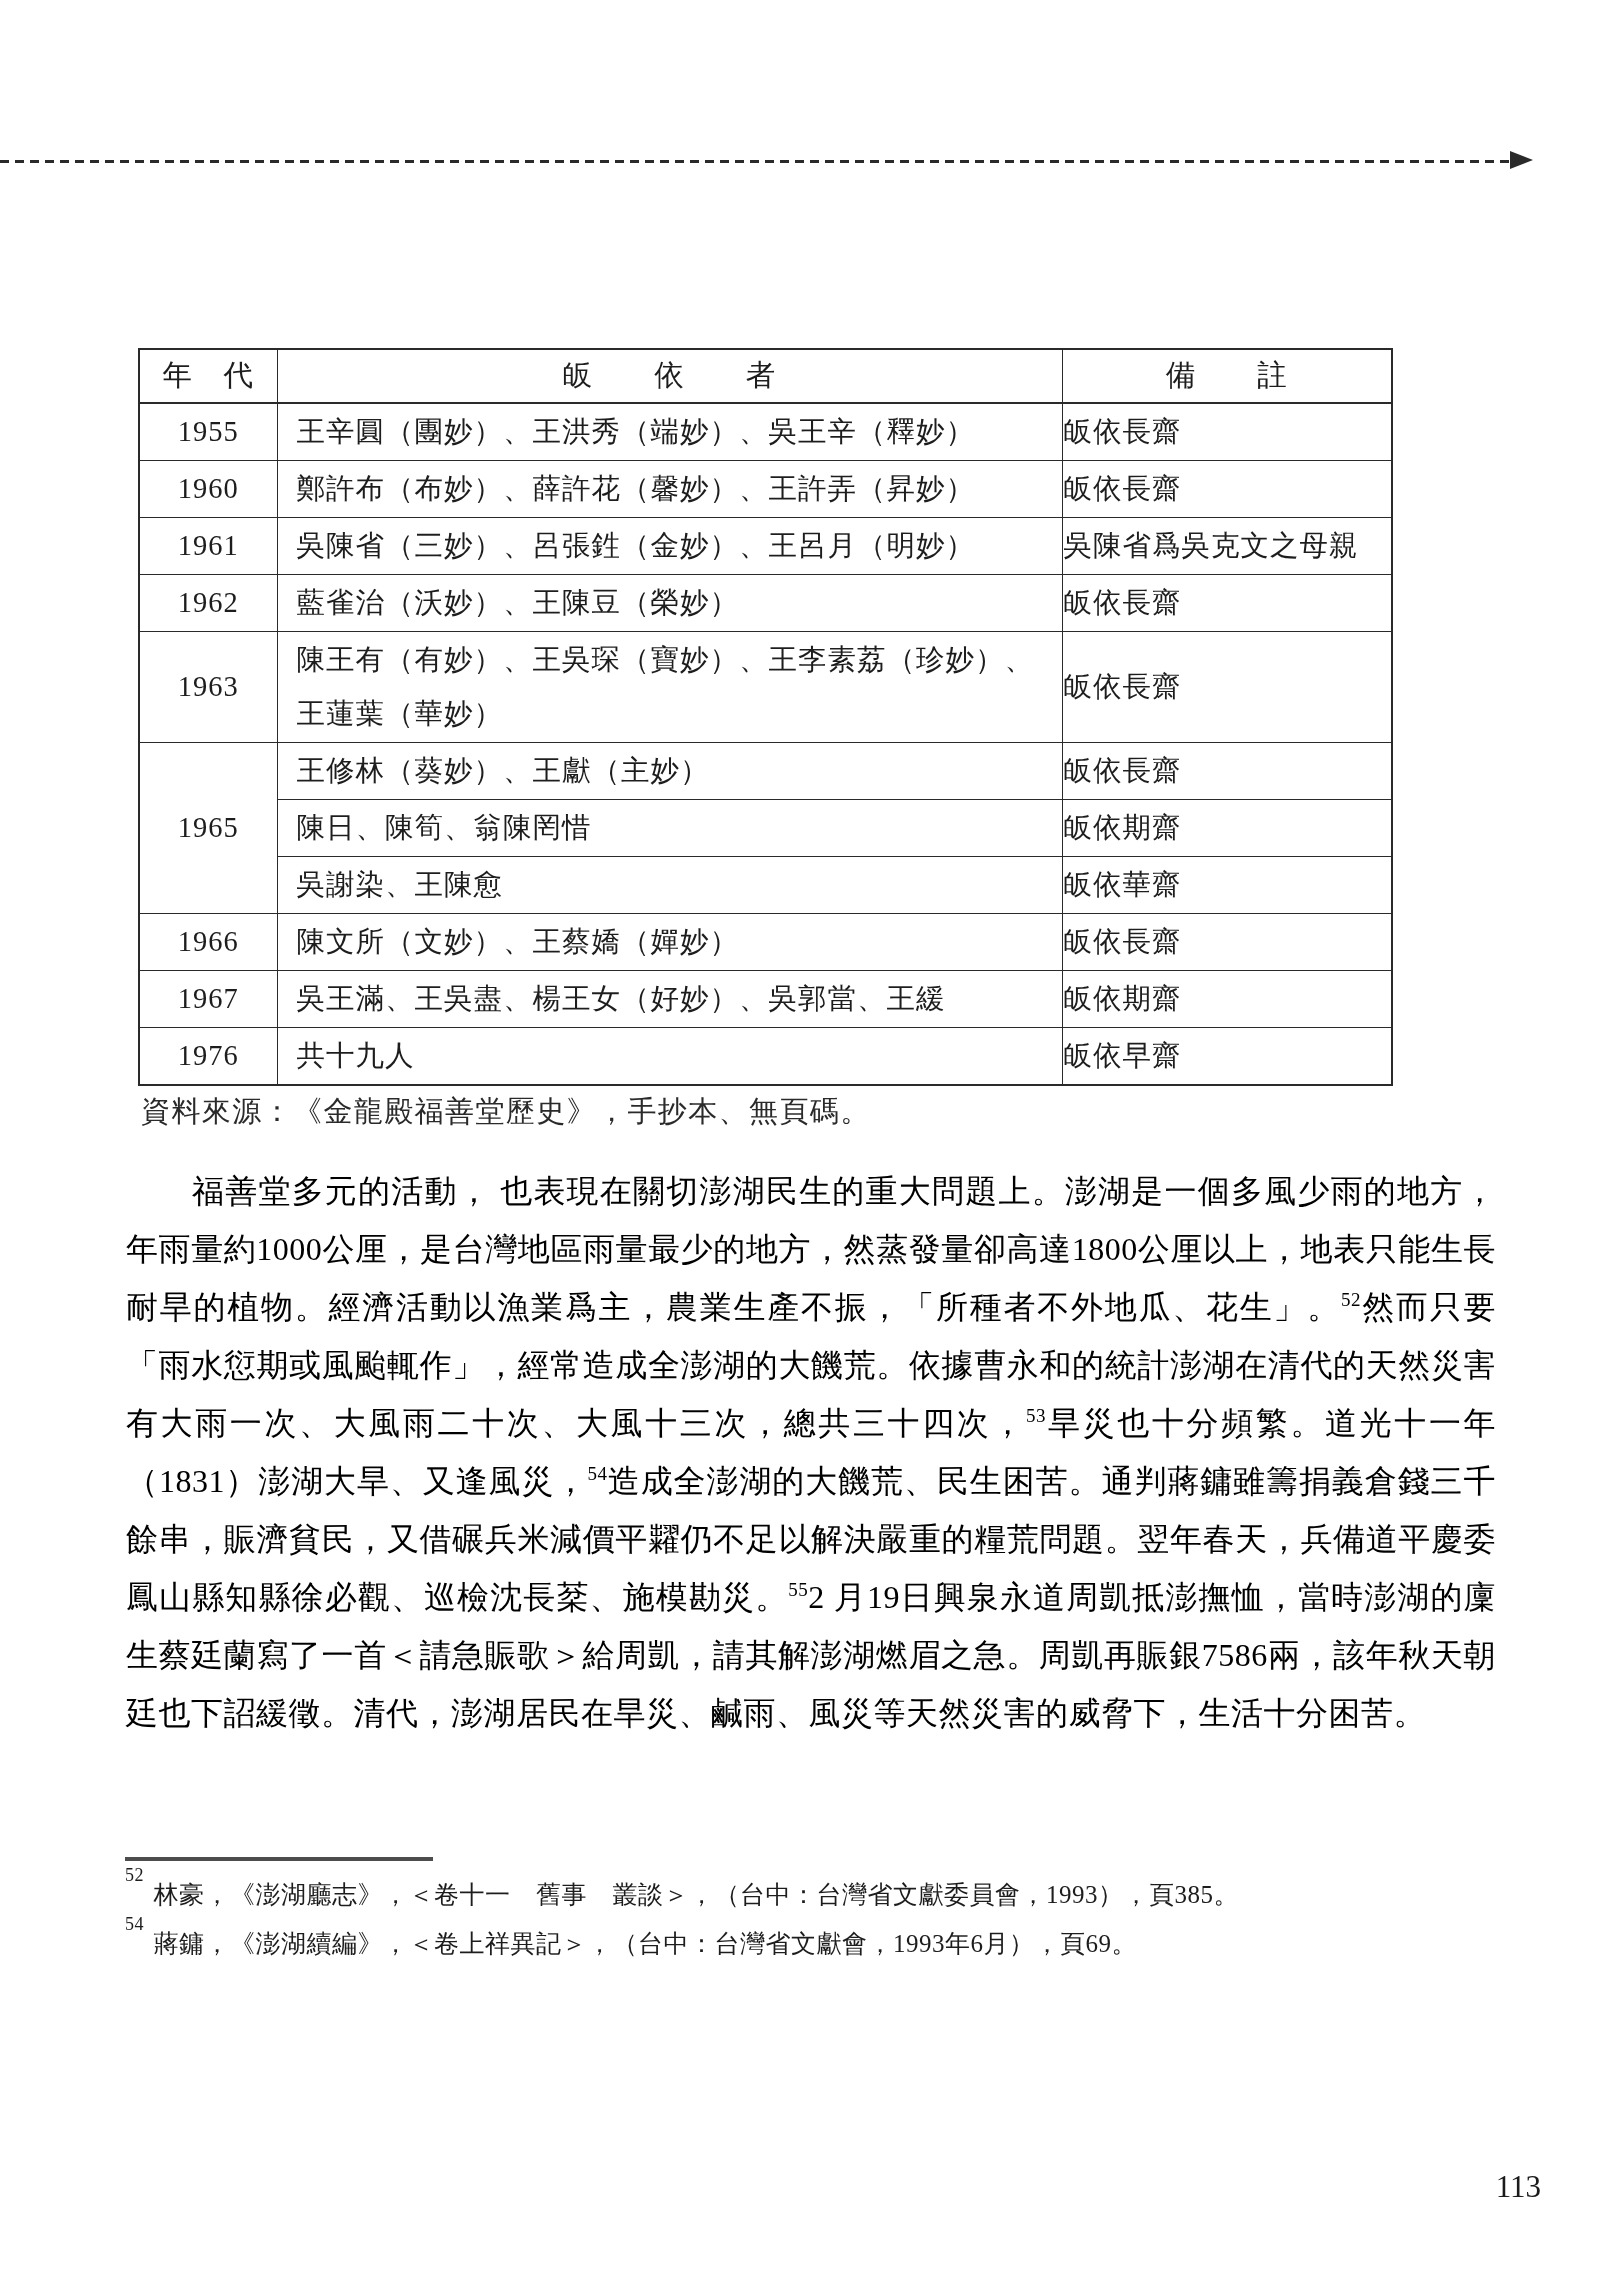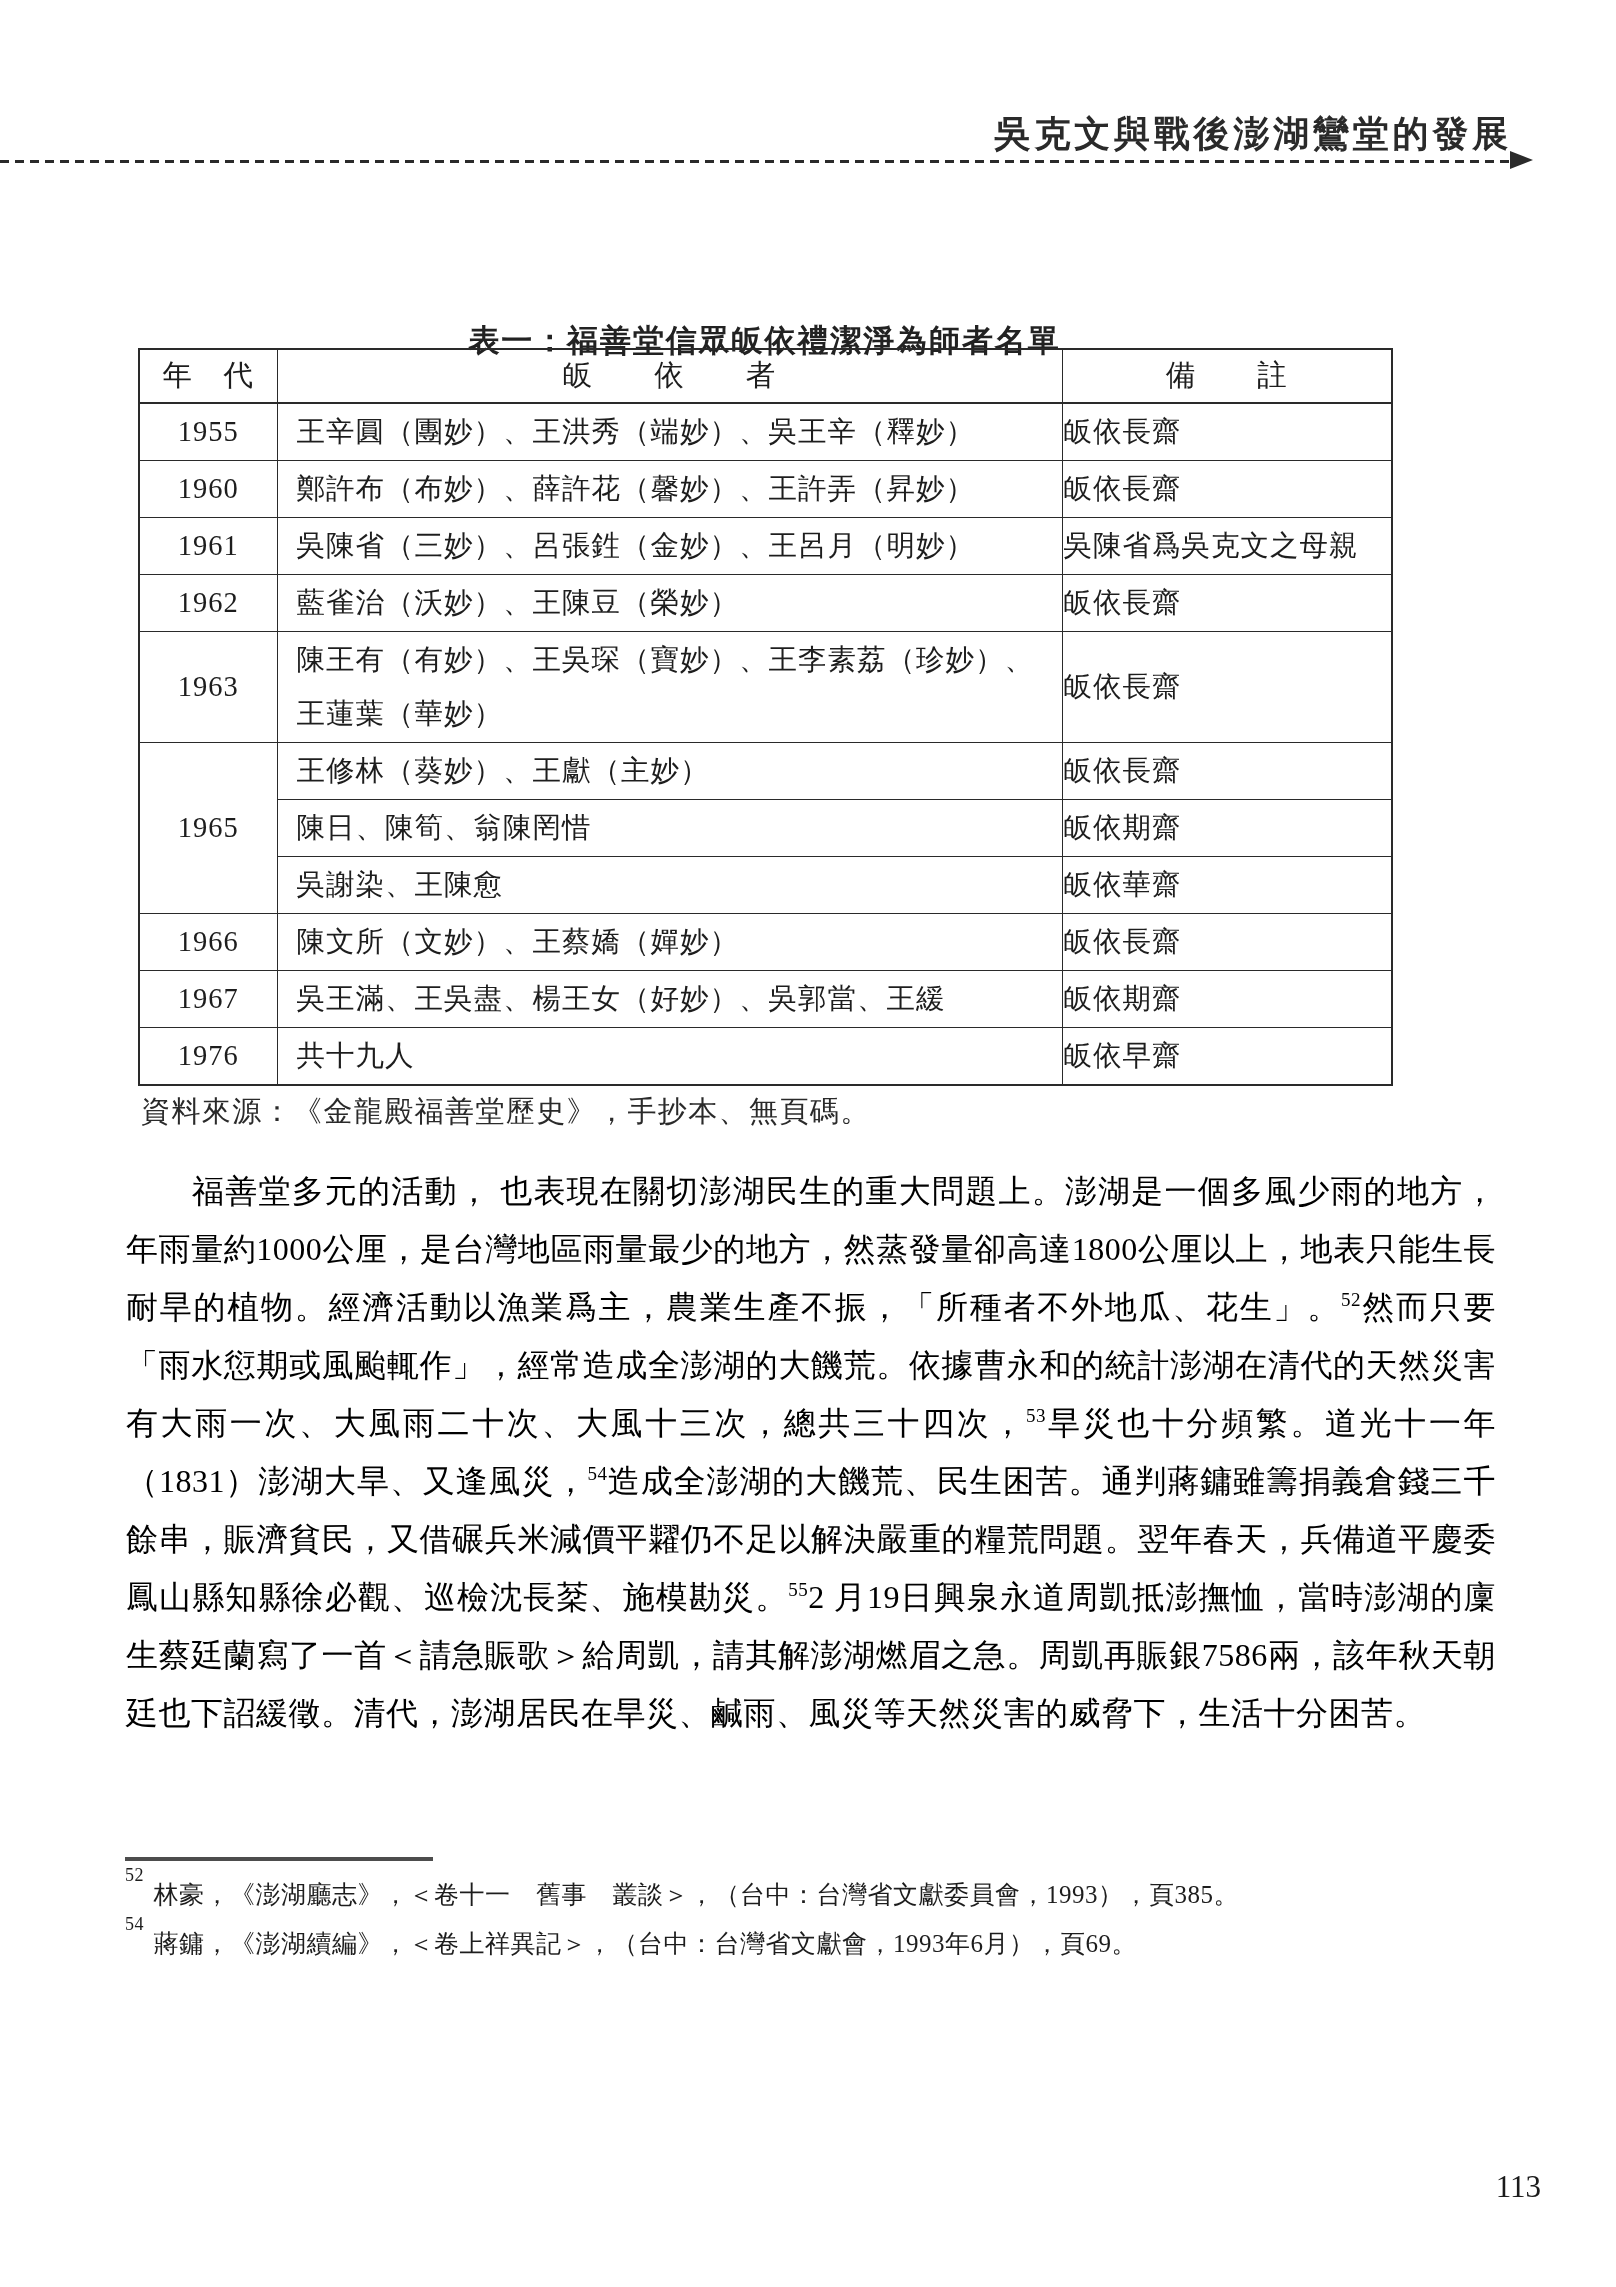--- a/index.html
+++ b/index.html
@@ -66,25 +66,23 @@
   .page-num {
     position:absolute; top:2169px; left:1446px; width:95px; text-align:right;
     font-size:31px; color:#1b1b1b;
   }
 </style>
 </head>
 <body>
 
 <div id="page">
 
-  <div class="header-title">吳克文與戰後澎湖鸞堂的發展</div>
   <div class="header-rule"></div>
   <div class="header-arrow"></div>
 
-  <div class="table-title">表一：福善堂信眾皈依禮潔淨為師者名單</div>
 
   <table class="converts">
     <colgroup>
       <col style="width:138px">
         <col style="width:785px">
         <col style="width:330px">
     </colgroup>
     <thead>
       <tr>
         <th>年　代</th>

